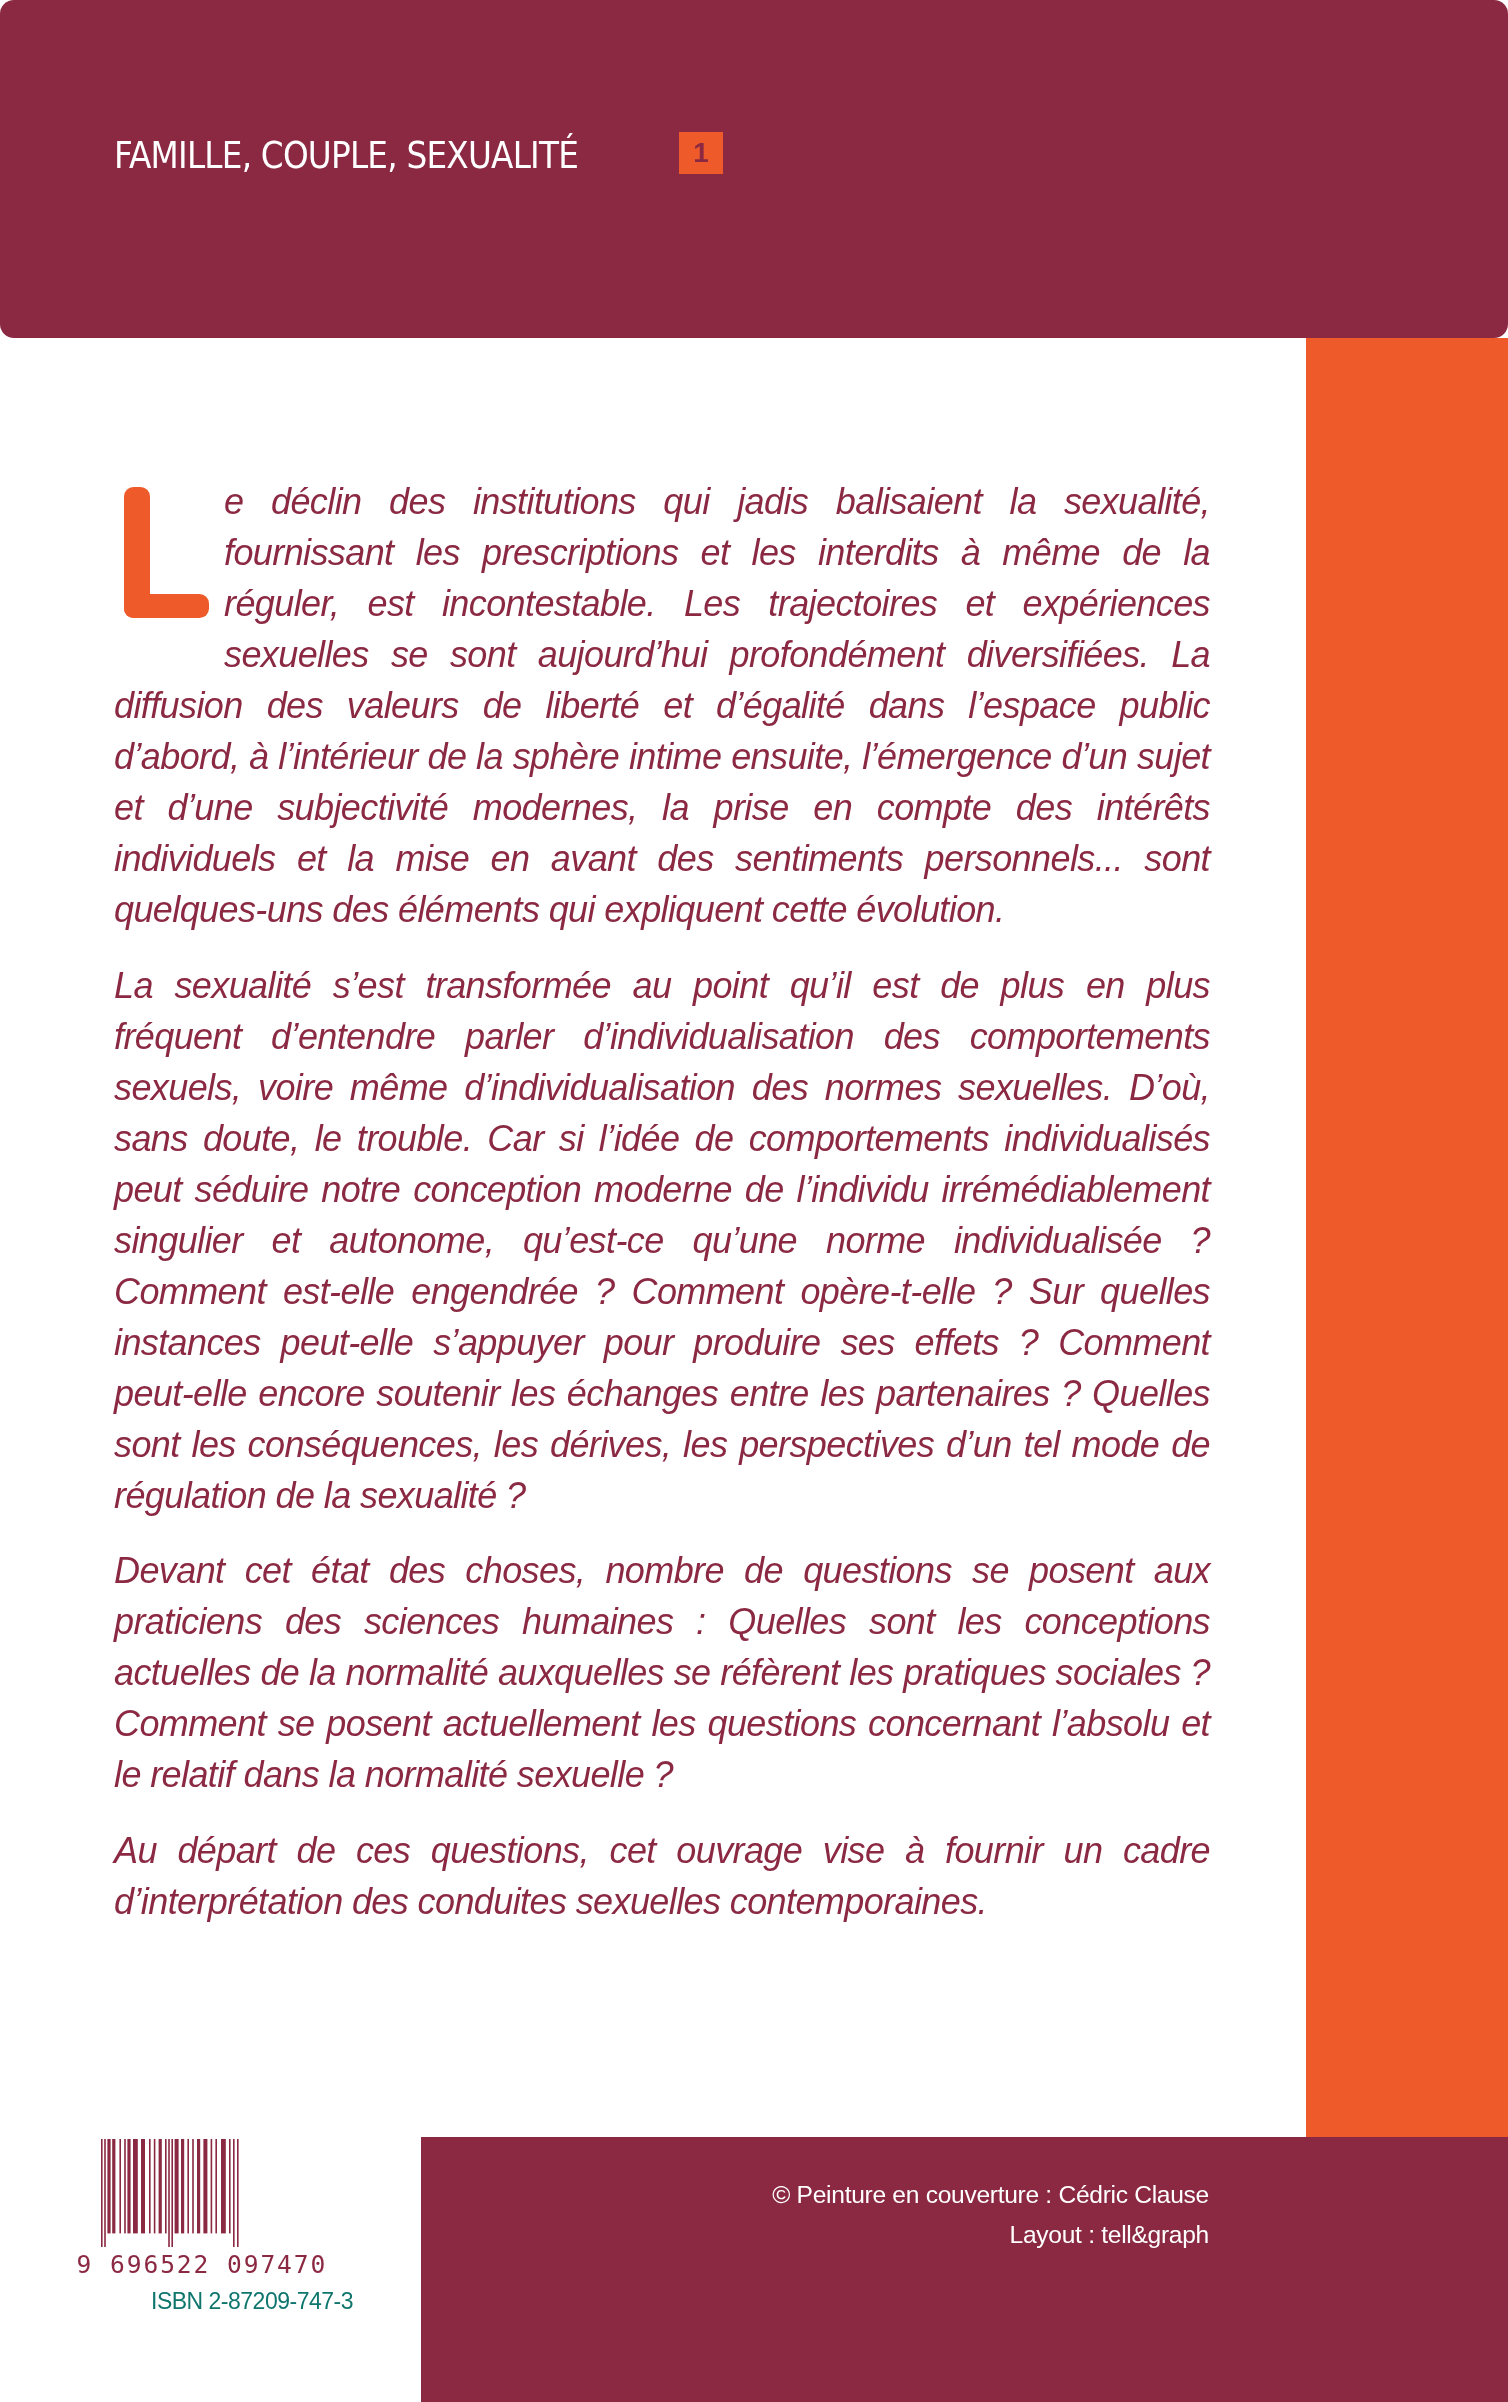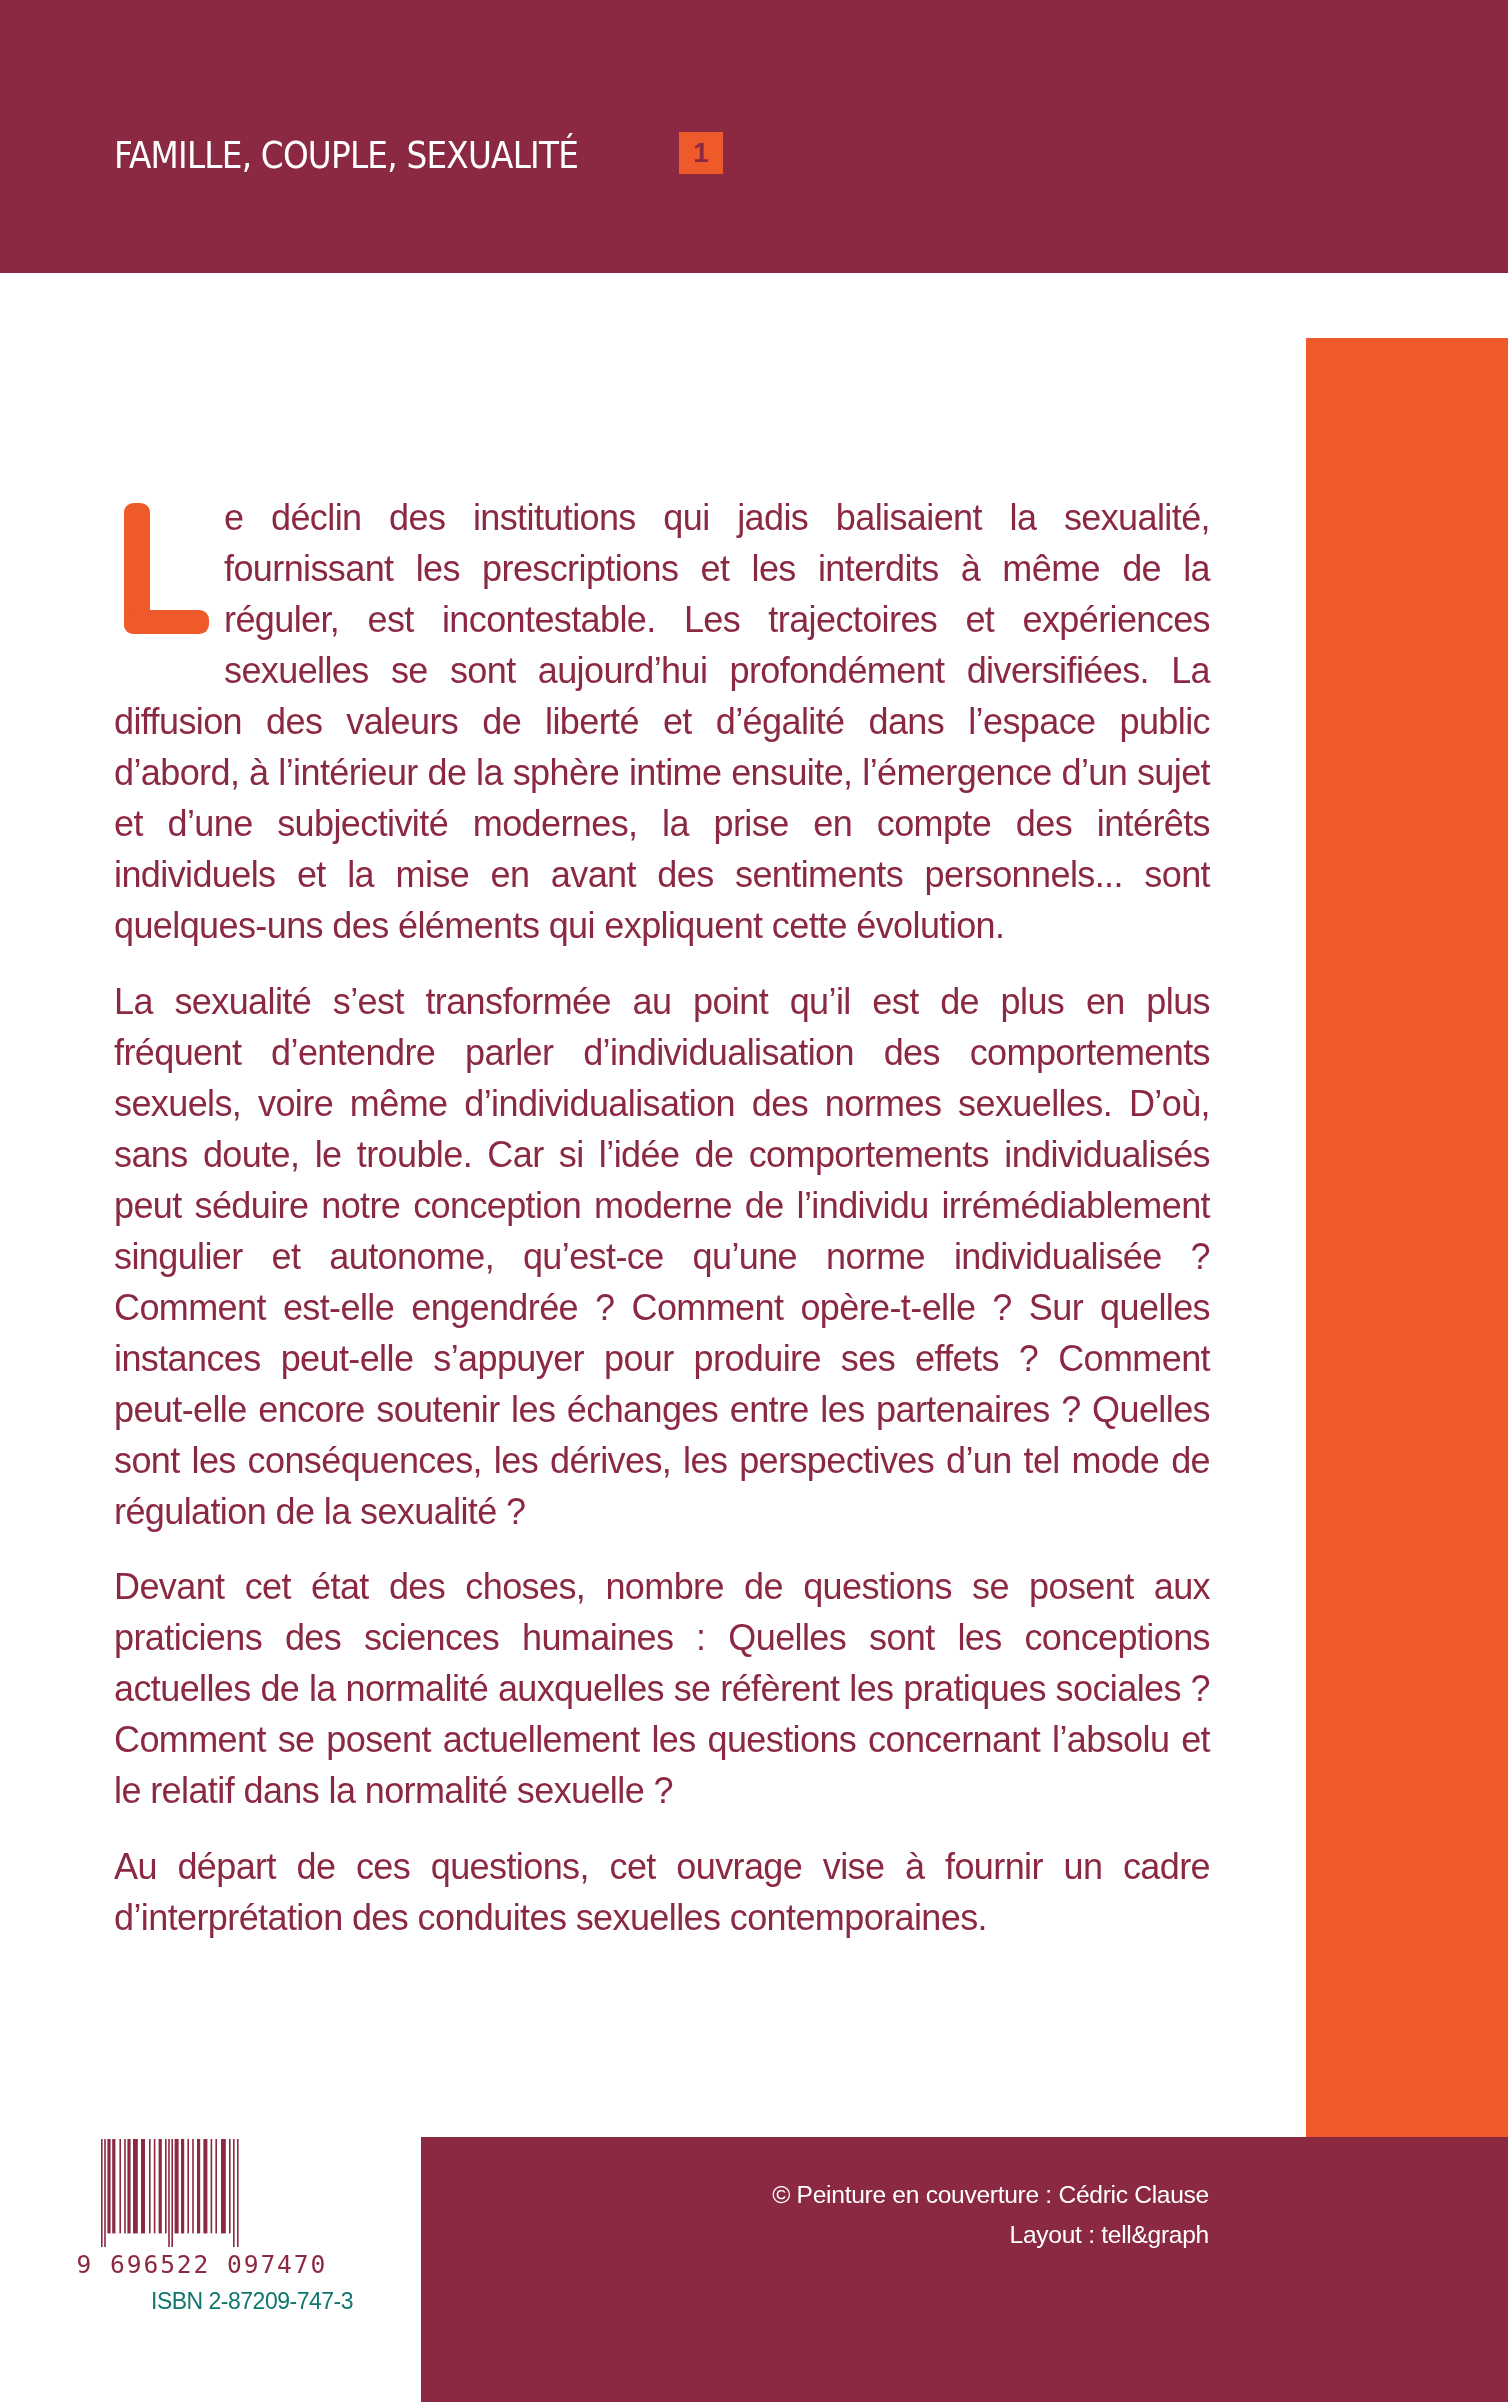--- a/index.html
+++ b/index.html
@@ -1,25 +1,25 @@
 <!DOCTYPE html>
 <html style="font-size:15px"><head>
 <meta charset="utf-8">
 <style>
   html, body { margin:0; padding:0; }
   body { width:1508px; height:2403px; position:relative; background:#ffffff; overflow:hidden;
          font-family:"Liberation Sans", sans-serif; }
-  .header { position:absolute; left:0; top:0; width:1508px; height:273px; background:#8B2943; }
+  .header { position:absolute; left:0; top:0; width:1508px; height:338px; background:#8B2943;border-radius:14px; }
   .series-title { position:absolute; left:114px; top:131px; color:#ffffff; font-family:"DejaVu Sans", sans-serif;
          font-size:38px; letter-spacing:-0.9px; line-height:49px; transform:scaleX(0.86); transform-origin:left center; white-space:nowrap; }
   .series-num { position:absolute; left:679px; top:132px; width:44px; height:42px; background:#EF5A2A; color:#8B2943;
          font-family:"Liberation Sans", sans-serif; font-weight:bold; font-size:28px; line-height:42px; text-align:center; }
   .orange-strip { position:absolute; left:1306px; top:338px; width:203px; height:1799px; background:#EF5A2A; }
-  .body-text { position:absolute; left:114px; top:492px; width:1096px; color:#8B2943; font-size:36px; line-height:51px;
-         text-align:justify; letter-spacing:-0.6px; }
+  .body-text { position:absolute; left:114px; top:476px; width:1096px; color:#8B2943; font-size:36px; line-height:51px;
+         text-align:justify; letter-spacing:-0.6px;font-style:italic; }
   .body-text p { margin:0 0 24.6px 0; }
   .dropcap { float:left; width:110px; height:151px; margin:5.7px 0 0 0; position:relative; }
   .dropcap .bar-v { position:absolute; left:9.5px; top:5.7px; width:26.5px; height:131px; background:#EF5A2A; border-radius:9.5px; }
   .dropcap .bar-h { position:absolute; left:9.5px; top:112px; width:85px; height:24.6px; background:#EF5A2A; border-radius:9.5px; }
   .barcode { position:absolute; left:88px; top:2139px; width:166px; height:132px; }
   .barcode-bars { position:absolute; left:0; top:0; height:112px; width:166px; display:flex; gap:0; }
   .barcode-digits { position:absolute; left:-11.4px; top:111px; color:#8B2943; font-family:"DejaVu Sans Mono", monospace; font-size:24.6px; letter-spacing:1.9px; white-space:nowrap; }
   .isbn { position:absolute; left:151px; top:2288px; color:#0f766e; font-size:23px; letter-spacing:-0.5px; }
   .bottom-box { position:absolute; left:421px; top:2137px; width:1087px; height:266px; background:#8B2943; }
   .credits { position:absolute; left:0; top:38px; width:788px; text-align:right; color:#ffffff; font-size:24.6px; line-height:40px; letter-spacing:-0.3px; }

